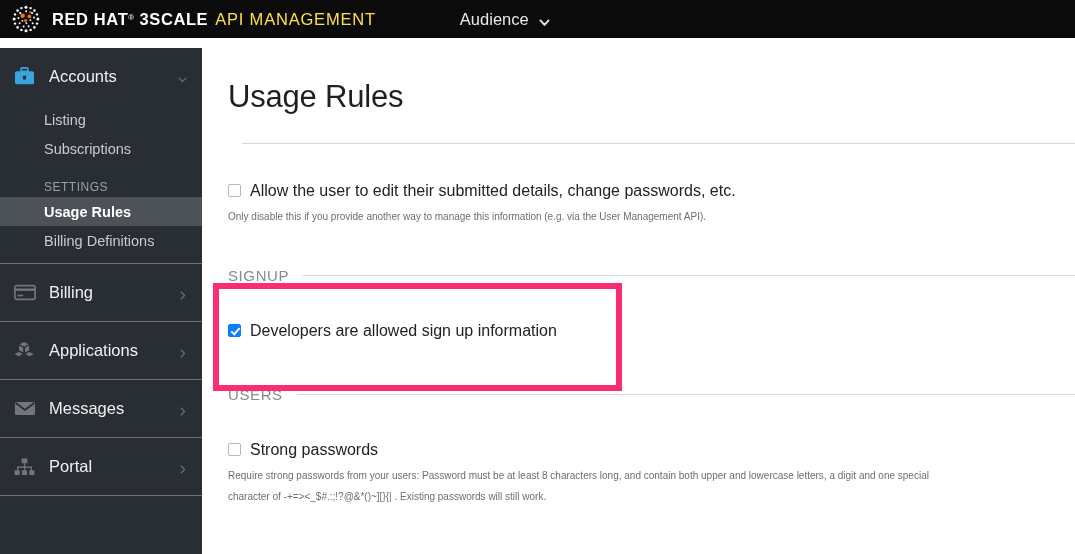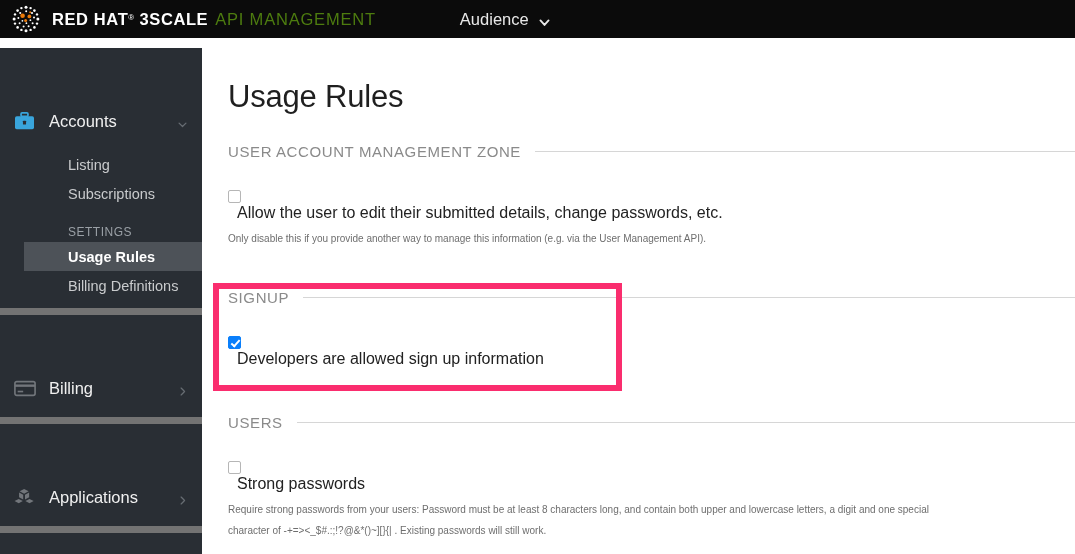--- a/index.html
+++ b/index.html
@@ -23,21 +23,21 @@
   .rh-logo svg { display: block; }
   .brand {
     margin-left: 11px;
     font-size: 16.5px;
     letter-spacing: 0.3px;
     white-space: nowrap;
     color: #ffffff;
     display: flex; align-items: baseline;
   }
   .brand .b-strong { font-weight: bold; letter-spacing: 0.6px; }
-  .brand .b-reg { font-weight: 400; color: #4d7c0f; margin-left: 7px; letter-spacing: 0.8px; }
+  .brand .b-reg { font-weight: 400; color: #fde047; margin-left: 7px; letter-spacing: 0.8px; }
   .brand .b-tm { font-size: 8px; vertical-align: super; position: relative; top: -5px; }
   .audience {
     margin-left: 84px;
     color: #e8e8e8;
     font-size: 16.5px;
     display: flex; align-items: center;
     cursor: pointer;
     white-space: nowrap;
   }
   .audience .chev {
@@ -45,41 +45,41 @@
     width: 11px; height: 11px;
   }
 
   
   .sidebar {
     position: absolute; top: 48px; left: 0;
     width: 202px; height: 506px;
     background: #292e34;
     color: #d1d1d1;
   }
-  .nav-group { border-bottom: 7px solid #737373; margin-top: 45px; }
+  .nav-group { border-bottom: 1px solid #737373; }
   .nav-top {
     display: flex; align-items: center;
     height: 57px;
     padding-left: 11px;
     cursor: pointer;
     position: relative;
   }
   .nav-top .ico { width: 27px; flex: none; display: flex; justify-content: center; }
   .nav-top .lbl {
     margin-left: 11px;
     font-size: 16.5px;
     color: #f0f0f0;
     white-space: nowrap;
   }
   .nav-top .arrow {
     position: absolute; right: 14px;
     width: 11px; height: 11px;
     opacity: .55;
   }
-  .subnav { padding-bottom: 8px; padding-left: 24px; }
+  .subnav { padding-bottom: 8px; }
   .subitem {
     height: 29px; display: flex; align-items: center;
     padding-left: 44px;
     font-size: 14.5px;
     color: #c9cbcd;
     cursor: pointer;
     white-space: nowrap;
   }
   .subitem.active { background: #4d5258; color: #ffffff; font-weight: bold; }
   .subheading {
@@ -115,21 +115,21 @@
     color: #8a8a8a;
     letter-spacing: .6px;
     margin-bottom: 8px;
   }
   .section-head .txt { white-space: nowrap; flex: none; }
   .section-head .rule {
     flex: 1 1 auto; height: 1px;
     background: #d6d6d6;
     margin-left: 14px;
   }
-  .cb-row { display: flex; align-items: flex-start; margin-top: 27px; flex-direction: column; }
+  .cb-row { display: flex; align-items: flex-start; margin-top: 37px; }
   .cb {
     width: 13px; height: 13px; flex: none;
     border: 1px solid #b6b6b6;
     border-radius: 2px;
     background: #fff;
     margin-top: 3px;
     cursor: pointer;
   }
   .cb.checked {
     background: #0a7ffb;
@@ -353,21 +353,20 @@
 
     <div class="sidebar-tail"></div>
   </div>
 
   <div class="main">
 
     <div class="page-title">Usage Rules</div>
 
     <div>
       <div class="section-head">
-        <span class="txt">USER ACCOUNT MANAGEMENT ZONE</span>
         <span class="rule"></span>
       </div>
       <div class="cb-row">
         <span class="cb"></span>
         <span class="cb-label">Allow the user to edit their submitted details, change passwords, etc.</span>
       </div>
       <div class="helptext">Only disable this if you provide another way to manage this information (e.g. via the User Management API).</div>
     </div>
 
     <div class="signup-section">

